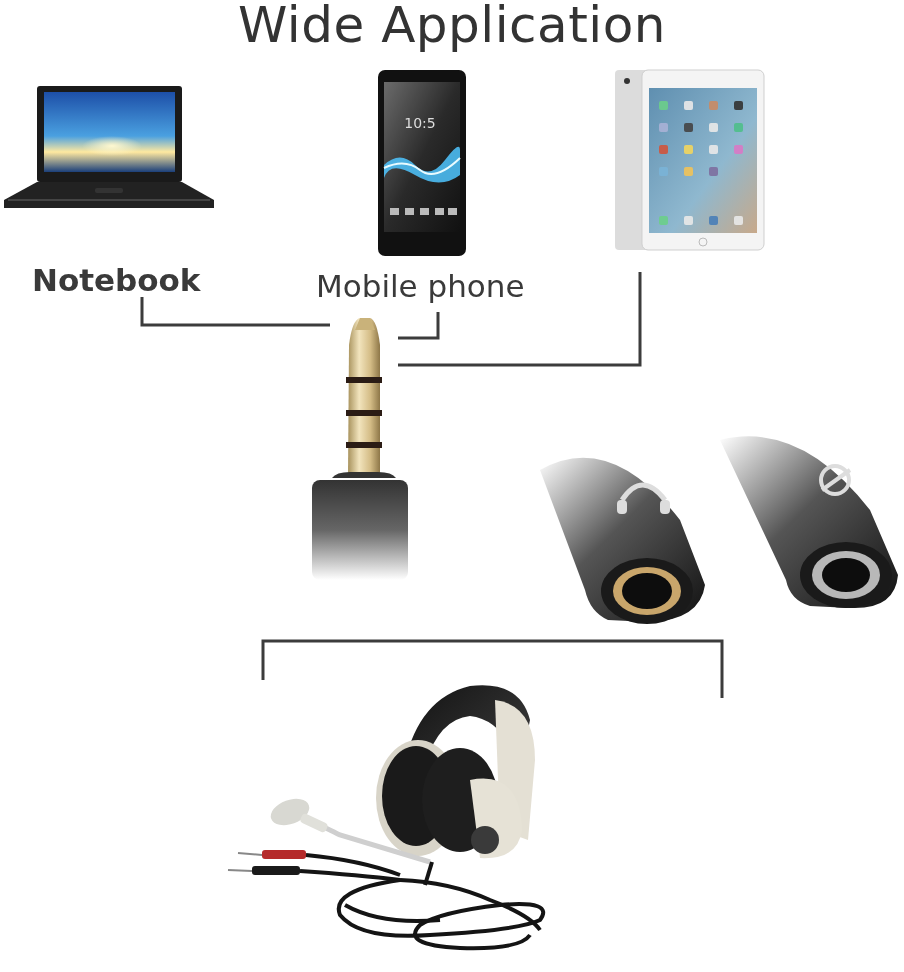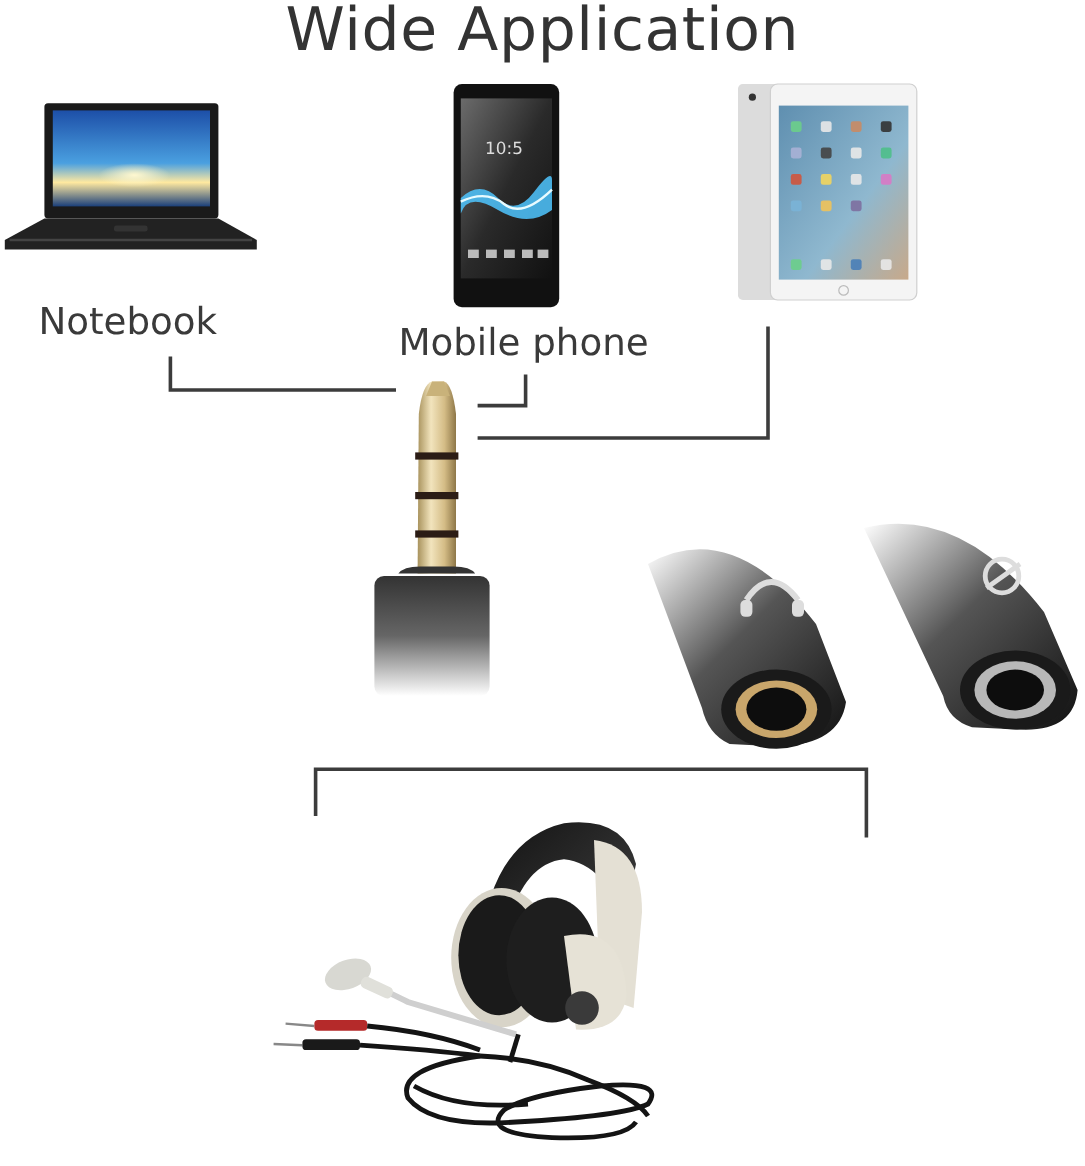--- a/index.html
+++ b/index.html
@@ -1,22 +1,22 @@
 <!DOCTYPE html>
 <html><head>
 <meta charset="utf-8">
 <style>
   html, body { margin: 0; padding: 0; background: #ffffff; }
   body { width: 904px; height: 972px; position: relative; overflow: hidden;
          font-family: "DejaVu Sans", "Liberation Sans", sans-serif; color: #3a3a3a; }
   .title { position: absolute; left: 0; top: -4px; width: 904px; text-align: center;
            font-size: 50px; font-weight: normal; color: #333333; letter-spacing: 0.5px; }
   .label { position: absolute; font-size: 31px; color: #3a3a3a; white-space: nowrap; }
-  #lbl-notebook { left: 32px; top: 250px; }
-  #lbl-mobile   { left: 332px; top: 268px; }
+  #lbl-notebook { left: 32px; top: 262px; font-weight: bold; }
+  #lbl-mobile   { left: 316px; top: 268px; }
   svg.art { position: absolute; left: 0; top: 0; }
 </style>
 </head>
 <body>
 
 <div class="title">Wide Application</div>
 <div class="label" id="lbl-notebook">Notebook</div>
 <div class="label" id="lbl-mobile">Mobile phone</div>
 
 <svg class="art" width="904" height="972" viewBox="0 0 904 972" xmlns="http://www.w3.org/2000/svg">

